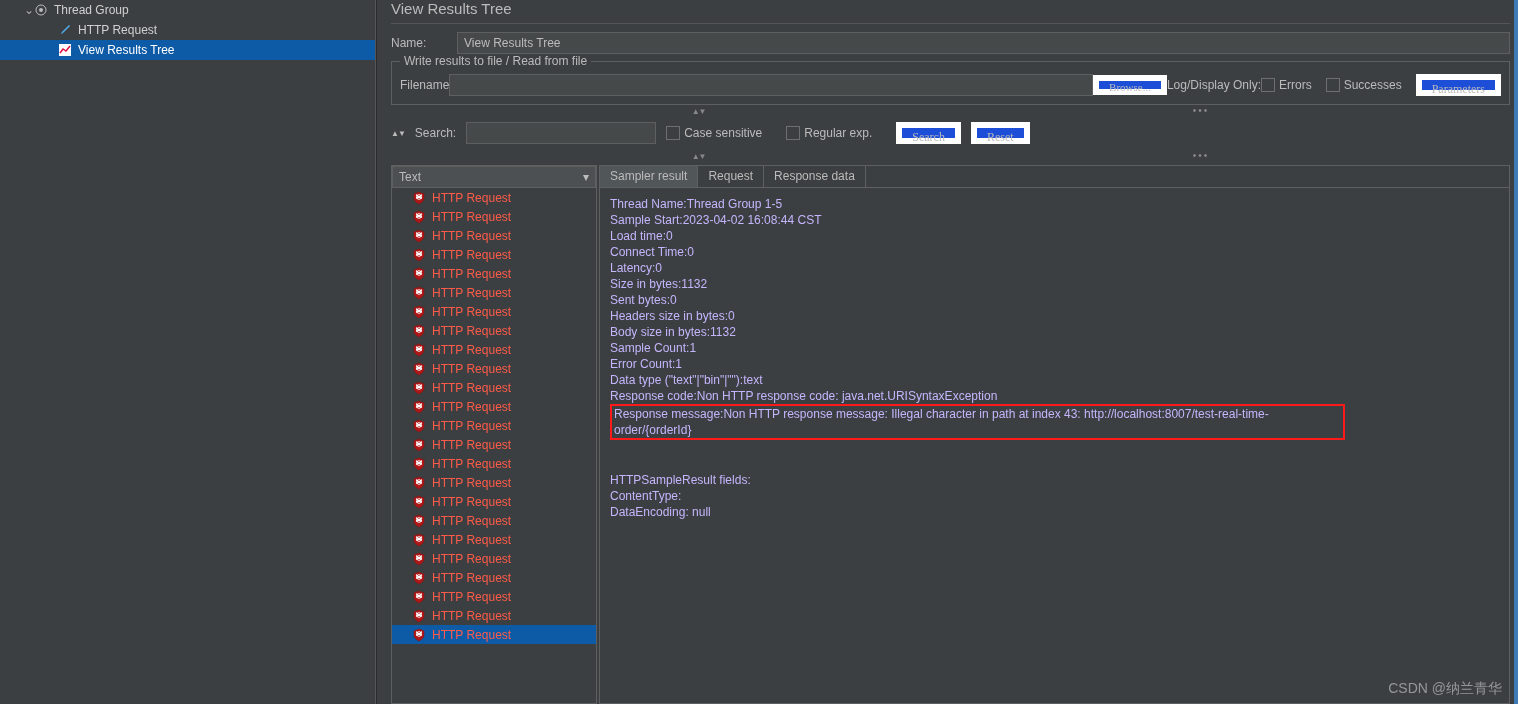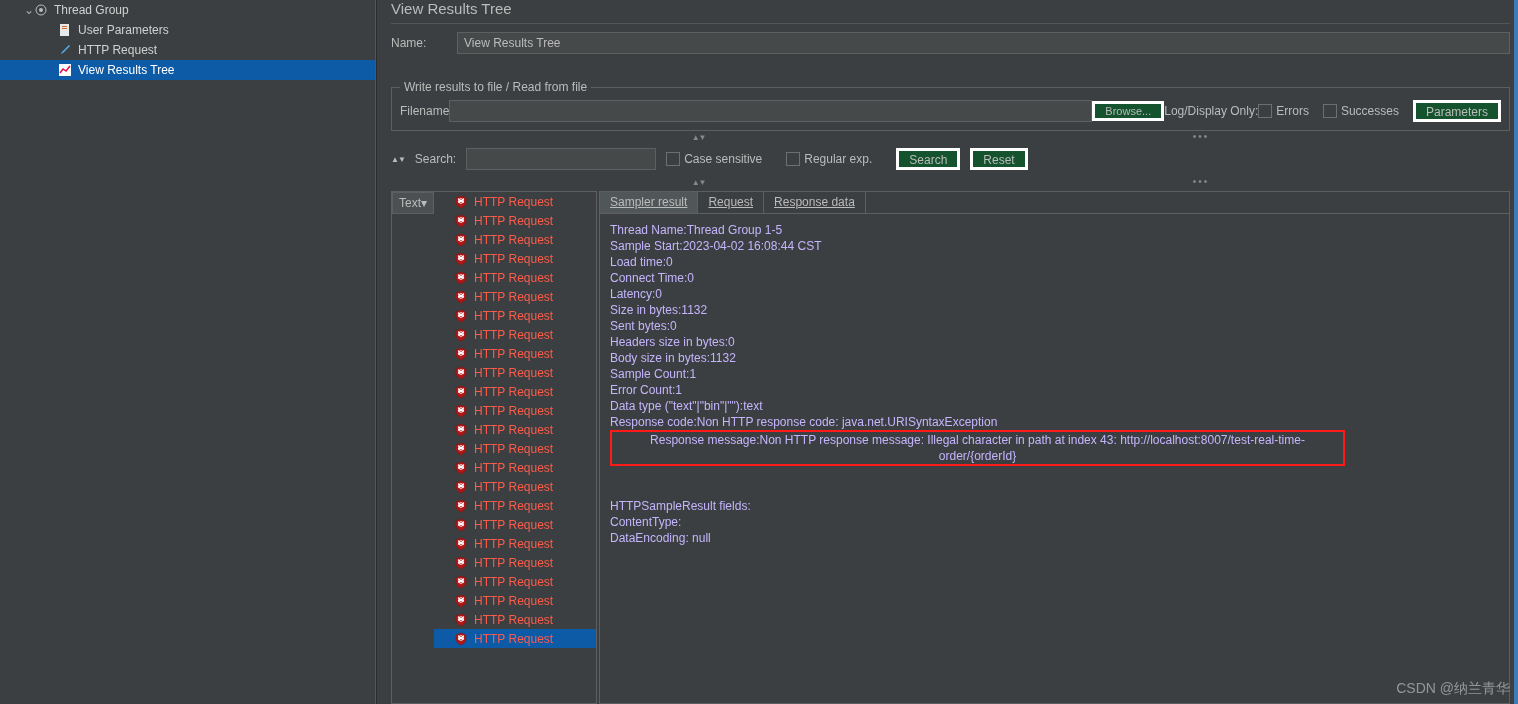--- a/index.html
+++ b/index.html
@@ -15,51 +15,51 @@
 .tree-icon { width: 14px; height: 14px; margin-right: 6px; display: inline-flex; align-items: center; justify-content: center; }
 .tree-arrow { width: 10px; display: inline-block; color: #aaa; }
 
 
 .main-panel { flex: 1; background: #3c3f41; display: flex; flex-direction: column; padding: 0 4px 0 14px; border-left: 1px solid #2b2b2b; border-right: 4px solid #3e7ab5; }
 .panel-title { font-size: 15px; color: #bbb; padding: 0 0 6px 0; border-bottom: 1px solid #555; }
 .form-row { display: flex; align-items: center; margin-top: 8px; }
 .form-label { width: 66px; color: #bbb; }
 .form-input { flex: 1; height: 22px; background: #45494a; border: 1px solid #5e6060; color: #bbb; padding: 0 6px; }
 
-.fieldset { border: 1px solid #5e6060; margin-top: 26px; padding: 6px 8px 8px 8px; }
+.fieldset { border: 1px solid #5e6060; margin-top: 0; padding: 6px 8px 8px 8px; }
 .fieldset-legend { color: #bbb; padding: 0 4px; font-size: 12px; }
 .file-row { display: flex; align-items: center; }
-.btn { background: #14532d; border: 3px solid #ffffff; color: #bbb; padding: 2px 10px; cursor: pointer; height: 22px; }
+.btn { background: #1d4ed8; border: 6px solid #ffffff; color: #bbb; padding: 2px 10px; cursor: pointer; height: 22px; font-family: Liberation Serif, serif; }
 .btn-small { font-size: 11px; height: 20px; padding: 0 10px; }
 .checkbox { width: 14px; height: 14px; border: 1px solid #6e6e6e; background: #3c3f41; display: inline-block; margin-right: 4px; vertical-align: middle; }
 .check-label { margin-right: 14px; color: #bbb; text-align: right; }
 
 .collapse-mark { text-align: center; color: #888; letter-spacing: 2px; font-size: 10px; }
 .arrows { display:inline-block; font-size:8px; letter-spacing:-1px; }
 
 .search-row { display: flex; align-items: center; padding: 6px 0; gap: 10px; }
 .search-input { width: 190px; height: 22px; background: #45494a; border: 1px solid #5e6060; }
 
 
 .results-area { display: flex; flex: 1; margin-top: 4px; overflow: hidden; }
-.left-results { width: 206px; display: flex; flex-direction: row; border: 1px solid #5e6060; }
+.left-results { width: 206px; display: flex; flex-direction: column; border: 1px solid #5e6060; }
 .dropdown { height: 22px; background: #4c5052; border: 1px solid #5e6060; color: #bbb; padding: 2px 6px; display: flex; align-items: center; justify-content: space-between; cursor: pointer; }
 .result-list { flex: 1; overflow-y: auto; background: #3c3f41; }
 .result-item { display: flex; align-items: center; height: 19px; padding-left: 20px; color: #ff5b49; cursor: pointer; }
 .result-item.selected { background: #0d5aa7; }
 .shield-icon { width: 14px; height: 14px; margin-right: 6px; }
 
 .right-results { flex: 1; display: flex; flex-direction: column; border: 1px solid #5e6060; margin-left: 2px; }
 .tabs { display: flex; height: 22px; background: #3c3f41; border-bottom: 1px solid #5e6060; }
-.tab { padding: 3px 10px; color: #bbb; cursor: pointer; border-right: 1px solid #5e6060; text-decoration: underline; }
+.tab { padding: 3px 10px; color: #bbb; cursor: pointer; border-right: 1px solid #5e6060; }
 .tab.active { background: #515658; }
 .result-content { flex: 1; padding: 8px 10px; color: #c4b5fd; line-height: 16px; overflow: auto; }
-.highlight-box { border: 2px solid #ff1a1a; padding: 0 15px; display: inline-block; text-align: center; }
-
-.watermark { position: fixed; right: 8px; bottom: 6px; color: #cfcfcf; font-size: 14px; font-family: Arial; opacity: 0.6; }
+.highlight-box { border: 2px solid #ff1a1a; padding: 0 2px; display: inline-block; }
+
+.watermark { position: fixed; right: 16px; bottom: 6px; color: #cfcfcf; font-size: 14px; font-family: Arial; opacity: 0.6; }
 
 
 .result-list::-webkit-scrollbar { width: 10px; }
 .result-list::-webkit-scrollbar-track { background: #3c3f41; }
 .result-list::-webkit-scrollbar-thumb { background: #5e6060; }
 
 svg { display:block; }
 </style>
 </head>
 <body>
@@ -69,30 +69,20 @@
   <div class="tree-panel">
     <div class="tree-item lvl1">
       <span class="tree-arrow">⌄</span>
       <span class="tree-icon">
         <svg width="14" height="14">
             <circle cx="7" cy="7" r="5" fill="none" stroke="#bbb" stroke-width="1"></circle>
             <circle cx="7" cy="7" r="2" fill="#bbb"></circle>
           </svg>
       </span>
       <span>Thread Group</span>
-    </div>
-    <div class="tree-item lvl2">
-      <span class="tree-icon">
-        <svg width="14" height="14">
-            <rect x="2" y="1" width="9" height="12" fill="#e8e8e8"></rect>
-            <rect x="4" y="3" width="5" height="1" fill="#d16b2b"></rect>
-            <rect x="4" y="5" width="5" height="1" fill="#d16b2b"></rect>
-          </svg>
-      </span>
-      <span>User Parameters</span>
     </div>
     <div class="tree-item lvl2">
       <span class="tree-icon">
         <svg width="14" height="14">
             <path d="M11 2 L12 3 L5 10 L3 11 L4 9 Z" fill="#5bb0e8" stroke="#3a7aa8" stroke-width="0.5"></path>
           </svg>
       </span>
       <span>HTTP Request</span>
     </div>
     <div class="tree-item lvl2 selected">

